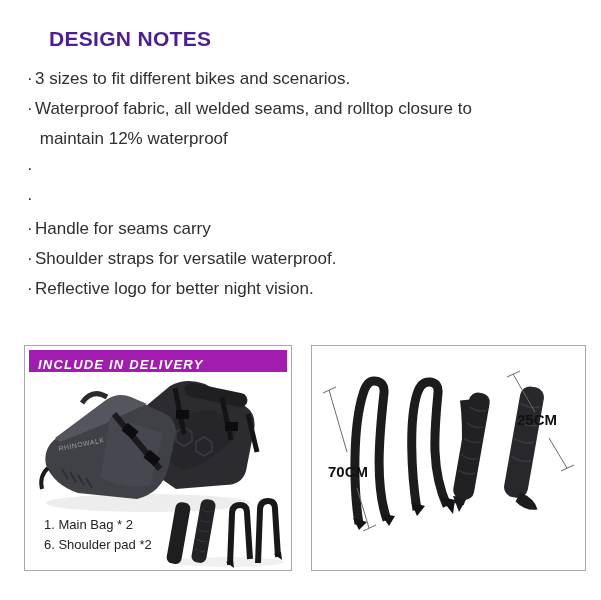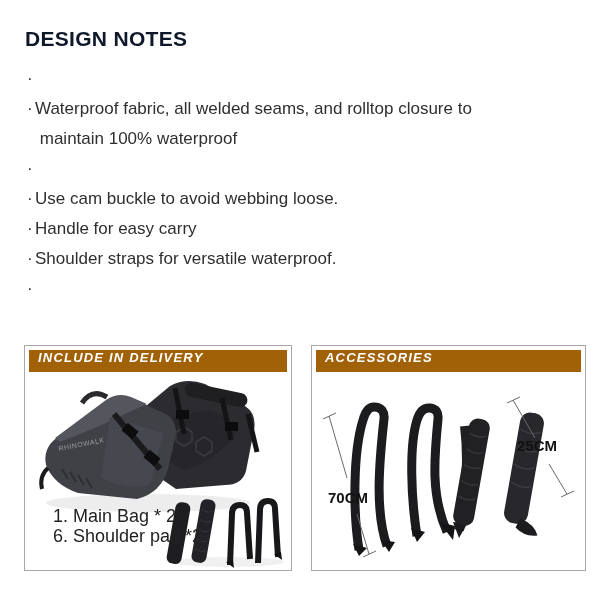--- a/index.html
+++ b/index.html
@@ -1,84 +1,85 @@
 <!DOCTYPE html>
 <html><head>
 <meta charset="utf-8">
 <style>
   html,body { margin:0; padding:0; background:#ffffff; }
   .page {
     position:relative; width:601px; height:600px; background:#ffffff;
     font-family:"Liberation Sans", sans-serif; overflow:hidden;
   }
   .title {
-    position:absolute; left:25px; top:27px;
-    font-size:21px; font-weight:bold; color:#0f172a; letter-spacing:0.3px;
+    position:absolute; left:49px; top:27px;
+    font-size:21px; font-weight:bold; color:#4c1d95; letter-spacing:0.3px;
   }
   .bullets {
     position:absolute; left:27px; top:64px; width:545px;
     font-size:17px; color:#2f2f2f;
   }
   .bullet { display:flex; line-height:30px; }
   .bullet .dot { flex:none; width:8px; }
   .bullet .btext { white-space:pre-wrap; }
 
   .panel {
     position:absolute; top:345px; height:226px; box-sizing:border-box;
     border:1px solid #a8a8a8; background:#ffffff;
   }
   .panel-left  { left:24px;  width:268px; }
   .panel-right { left:311px; width:275px; }
   .panel-header {
-    margin:4px 4px 0 4px; height:22px; background:#a16207; color:#ffffff;
-    display:flex; align-items:flex-start; padding-left:9px; box-sizing:border-box;
+    margin:4px 4px 0 4px; height:22px; background:#a21caf; color:#ffffff;
+    display:flex; align-items:flex-end; padding-left:9px; box-sizing:border-box;
     font-weight:bold; font-style:italic; font-size:13px; letter-spacing:1.2px;
     white-space:nowrap; overflow:hidden;
   }
   .panel-body { position:relative; height:198px; margin:0 1px; }
   .photo { position:absolute; left:0; top:0; width:100%; height:100%; display:block; }
 
   .delivery-list {
-    position:absolute; left:11px; bottom:8px; margin:16px; padding:0; list-style:none;
-    font-size:18px; line-height:20px; color:#232323;
+    position:absolute; left:11px; bottom:8px; margin:7px; padding:0; list-style:none;
+    font-size:13px; line-height:20px; color:#232323;
   }
 </style>
 </head>
 <body>
 
 <div class="page">
 
   <div class="title">DESIGN NOTES</div>
 
   <div class="bullets">
     <div class="bullet">
       <span class="dot">·</span>
+      <span class="btext">3 sizes to fit different bikes and scenarios.</span>
     </div>
     <div class="bullet">
       <span class="dot">·</span>
       <span class="btext">Waterproof fabric, all welded seams, and rolltop closure to
- maintain 100% waterproof</span>
+ maintain 12% waterproof</span>
     </div>
     <div class="bullet">
       <span class="dot">·</span>
     </div>
     <div class="bullet">
       <span class="dot">·</span>
-      <span class="btext">Use cam buckle to avoid webbing loose.</span>
     </div>
     <div class="bullet">
       <span class="dot">·</span>
-      <span class="btext">Handle for easy carry</span>
+      <span class="btext">Handle for seams carry</span>
     </div>
     <div class="bullet">
       <span class="dot">·</span>
       <span class="btext">Shoulder straps for versatile waterproof.</span>
     </div>
     <div class="bullet">
       <span class="dot">·</span>
+      <span class="btext">Reflective logo for better night vision.</span>
     </div>
   </div>
 
   <section class="panel panel-left">
     <div class="panel-header">
       <span>INCLUDE IN DELIVERY</span>
     </div>
     <div class="panel-body">
       <svg class="photo" viewBox="0 0 264 198">
 
@@ -130,23 +131,20 @@
       </svg>
 
       <ul class="delivery-list">
         <li>1. Main Bag * 2</li>
         <li>6. Shoulder pad *2</li>
       </ul>
     </div>
   </section>
 
   <section class="panel panel-right">
-    <div class="panel-header">
-      <span>ACCESSORIES</span>
-    </div>
     <div class="panel-body">
       <svg class="photo" viewBox="0 0 271 198">
 
         <g>
           <path d="M46,178 C40,140 40,80 50,48 Q54,34 62,35 Q72,36 71,47 C66,92 62,140 74,174" stroke="#1c1c1f" stroke-width="9" fill="none"></path>
           <path d="M40,172 L46,184 L54,176 Z" fill="#141416"></path>
           <path d="M68,168 L76,180 L82,170 Z" fill="#141416"></path>
           <path d="M104,164 C98,126 96,74 104,48 Q108,35 117,36 Q126,37 125,47 C121,88 118,124 134,160" stroke="#1c1c1f" stroke-width="9" fill="none"></path>
           <path d="M98,156 L104,170 L112,160 Z" fill="#141416"></path>
           <path d="M126,150 L140,168 L142,154 Z" fill="#141416"></path>

